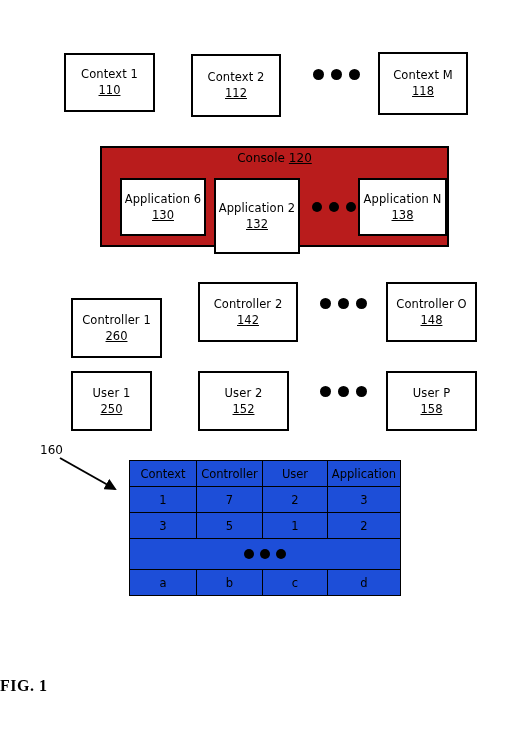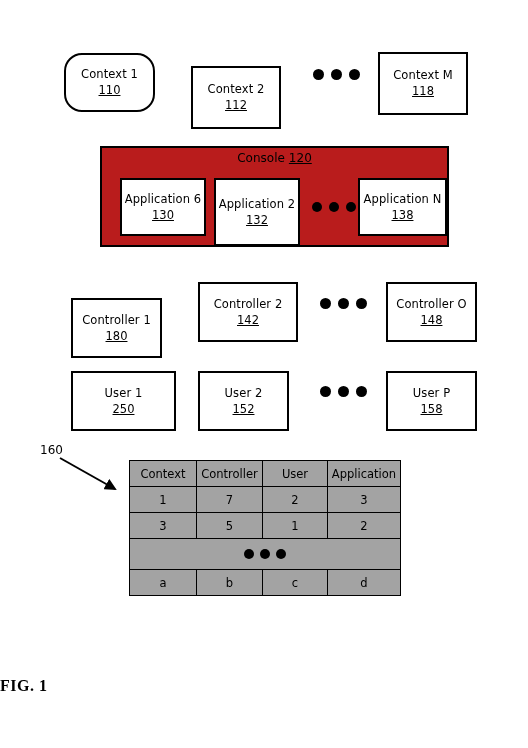--- a/index.html
+++ b/index.html
@@ -80,21 +80,21 @@
   #console-title .num {
     text-decoration: underline;
     text-underline-offset: 1px;
     margin-left: 4px;
   }
 
   
   #data-table {
     position: absolute;
     border-collapse: collapse;
-    background: #a3a3a3;
+    background: #1d4ed8;
     table-layout: fixed;
   }
   #data-table td, #data-table th {
     border: 1.6px solid #000;
     text-align: center;
     font-weight: normal;
     font-size: 11.5px;
     padding: 0;
     height: 25px;
     vertical-align: middle;
@@ -153,26 +153,26 @@
     top: 677px;
     font-family: "Liberation Serif", serif;
     font-weight: bold;
     font-size: 16px;
     letter-spacing: 0.5px;
   }
 </style>
 </head>
 <body>
 
-<div class="fig-box" style="left:64px; top:53px; width:91px; height:59px;border-radius:18px;">
+<div class="fig-box" style="left:64px; top:53px; width:91px; height:59px;">
   <span class="bx-label">Context 1</span>
   <span class="bx-num">110</span>
 </div>
 
-<div class="fig-box" style="left:191px; top:66px; width:90px; height:63px;">
+<div class="fig-box" style="left:191px; top:54px; width:90px; height:63px;">
   <span class="bx-label">Context 2</span>
   <span class="bx-num">112</span>
 </div>
 
 <div class="dots" style="left:313px; top:69px;">
   <i></i>
     <i></i>
     <i></i>
 </div>
 
@@ -184,59 +184,59 @@
 <div id="console-box" style="left:100px; top:146px; width:349px; height:101px;">
   <div id="console-title">
     <span>Console</span><span class="num">120</span>
   </div>
 
   <div class="fig-box" style="left:18px; top:30px; width:86px; height:58px;">
     <span class="bx-label">Application 6</span>
     <span class="bx-num">130</span>
   </div>
 
-  <div class="fig-box" style="left:112px; top:30px; width:86px; height:68px;">
+  <div class="fig-box" style="left:112px; top:30px; width:86px; height:76px;">
     <span class="bx-label">Application 2</span>
     <span class="bx-num">132</span>
   </div>
 
   <div class="dots small" style="left:210px; top:54px;">
     <i></i>
       <i></i>
       <i></i>
   </div>
 
   <div class="fig-box" style="left:256px; top:30px; width:89px; height:58px;">
     <span class="bx-label">Application N</span>
     <span class="bx-num">138</span>
   </div>
 </div>
 
 <div class="fig-box" style="left:71px; top:282px; width:91px; height:60px;margin-top:16px;">
   <span class="bx-label">Controller 1</span>
-  <span class="bx-num">180</span>
+  <span class="bx-num">260</span>
 </div>
 
 <div class="fig-box" style="left:198px; top:282px; width:100px; height:60px;">
   <span class="bx-label">Controller 2</span>
   <span class="bx-num">142</span>
 </div>
 
 <div class="dots" style="left:320px; top:298px;">
   <i></i>
     <i></i>
     <i></i>
 </div>
 
 <div class="fig-box" style="left:386px; top:282px; width:91px; height:60px;">
   <span class="bx-label">Controller O</span>
   <span class="bx-num">148</span>
 </div>
 
-<div class="fig-box" style="left:71px; top:371px; width:105px; height:60px;">
+<div class="fig-box" style="left:71px; top:371px; width:81px; height:60px;">
   <span class="bx-label">User 1</span>
   <span class="bx-num">250</span>
 </div>
 
 <div class="fig-box" style="left:198px; top:371px; width:91px; height:60px;">
   <span class="bx-label">User 2</span>
   <span class="bx-num">152</span>
 </div>
 
 <div class="dots" style="left:320px; top:386px;">

